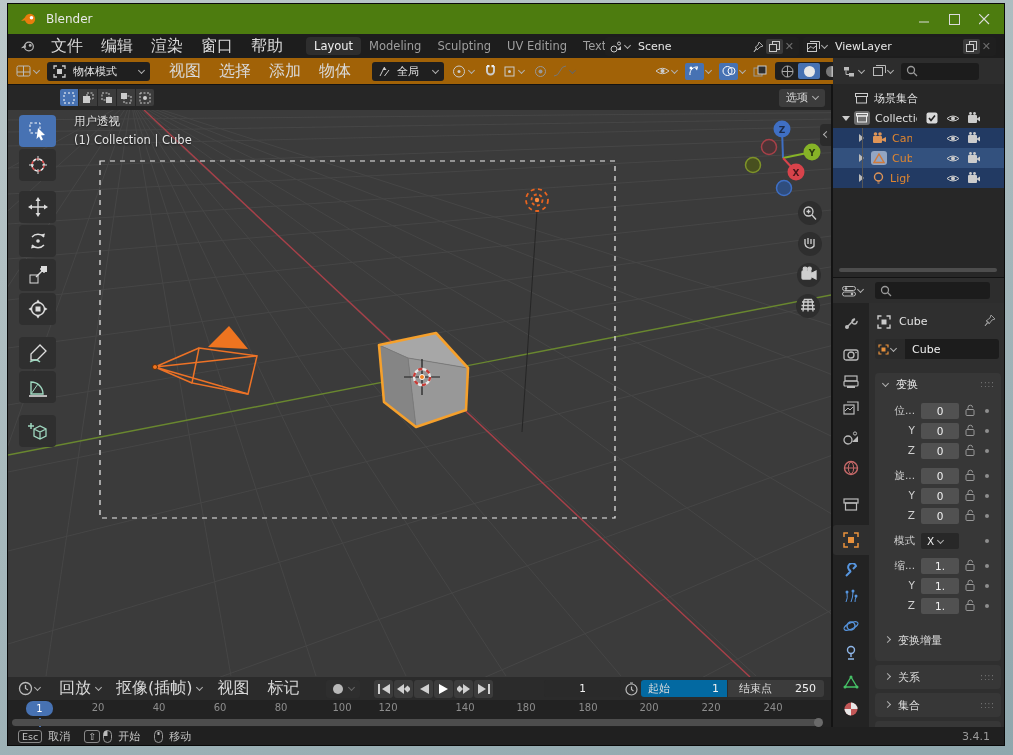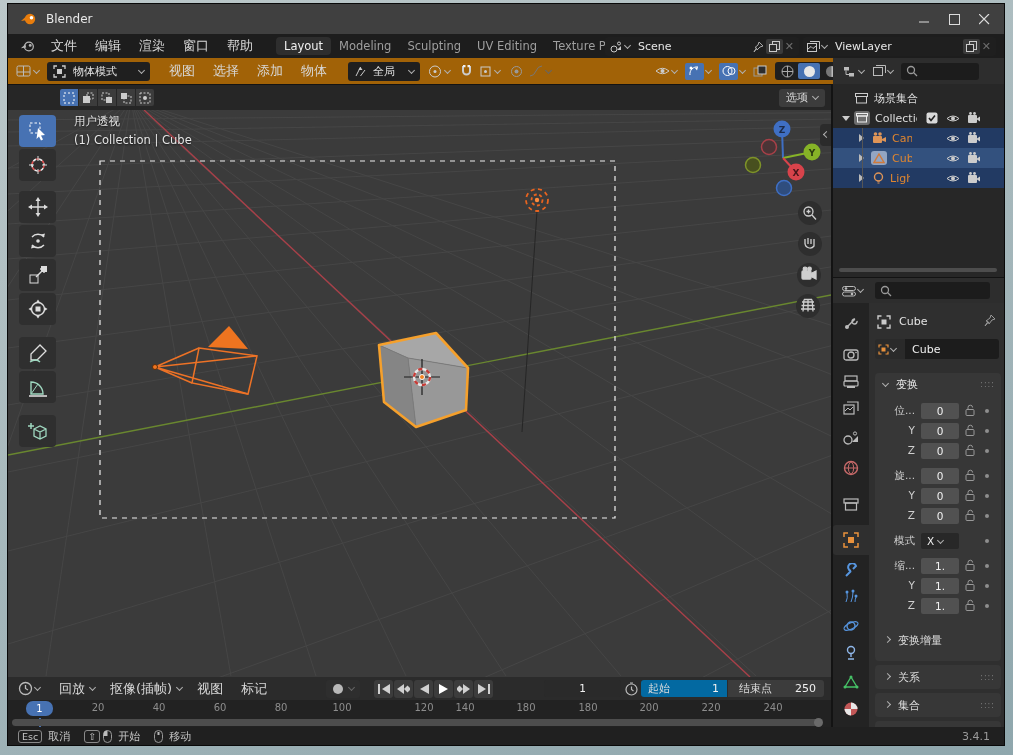--- a/index.html
+++ b/index.html
@@ -1,32 +1,32 @@
 <!DOCTYPE html>
 <html><head>
 <meta charset="utf-8">
 <style>
 *{margin:0;padding:0;box-sizing:border-box}
 html,body{width:1013px;height:755px;overflow:hidden;font-family:"DejaVu Sans","Liberation Sans",sans-serif;font-size:11px;color:#d4d4d4}
 .desktop{position:absolute;inset:0;background:linear-gradient(160deg,#bcc8ca,#8fa7ad)}
 .window{position:absolute;left:7px;top:3px;width:998px;height:743px;background:#131313;border:1px solid #090909}
 .abs{position:absolute}
 .flex{display:flex;align-items:center}
-.titlebar{left:0;top:0;width:996px;height:30px;background:#404040}
+.titlebar{left:0;top:0;width:996px;height:30px;background:#4d7c0f}
 .topbar{left:0;top:30px;width:996px;height:24px;background:#1d1d1d}
 .vph{left:0;top:54px;width:869px;height:26px;background:#a16207}
 .vpt{left:0;top:81px;width:823px;height:25px;background:#262626}
 .canvas{left:0;top:106px;width:823px;height:567px;background:#3b3b3b;overflow:hidden}
 .tlh{left:0;top:673px;width:823px;height:23px;background:#2b2b2b}
 .ruler{left:0;top:696px;width:823px;height:18px;background:#222222}
 .tlscroll{left:0;top:714px;width:823px;height:9px;background:#222222}
 .outliner{left:825px;top:54px;width:171px;height:219px;background:#272727}
 .props{left:825px;top:274px;width:171px;height:449px;background:#2f2f2f;overflow:hidden}
 .statusbar{left:0;top:723px;width:996px;height:18px;background:#202020}
-.menuitem{padding:0 9px;color:#d8d8d8;font-size:13px}
+.menuitem{padding:0 9px;color:#d8d8d8;font-size:16px}
 .tab{padding:2px 8px;border-radius:4px;color:#9f9f9f;font-size:11.5px}
 .tab.active{background:#2e2e2e;color:#efefef}
 .cv{width:5px;height:5px;border-right:1.4px solid #b0b0b0;border-bottom:1.4px solid #b0b0b0;transform:rotate(45deg);display:inline-block;flex:none;margin-top:-2px}
 .cv.dim{border-color:#666}
 .pill{background:#1f1f1f;border-radius:3px;display:flex;align-items:center}
 .hbtn{background:#3c3c3c;border-radius:3px;display:flex;align-items:center;justify-content:center}
 .field{background:#545454;border-radius:2px;color:#f2f2f2;text-align:center;font-size:10.5px;line-height:16px}
 .ico{display:inline-flex;align-items:center;justify-content:center;flex:none}
 .toolbtn{position:absolute;left:11px;width:37px;height:32px;background:#2f2f2f;border-radius:4px;display:flex;align-items:center;justify-content:center}
 .toolbtn.active{background:#4772b3}
@@ -546,21 +546,21 @@
       <span style="margin-left:auto;margin-right:8px;color:#f0f0f0">250</span>
     </div>
   </div>
 
   <div class="abs ruler">
     <span class="rnum" style="left:90px">20</span>
     <span class="rnum" style="left:151px">40</span>
     <span class="rnum" style="left:212px">60</span>
     <span class="rnum" style="left:273px">80</span>
     <span class="rnum" style="left:334px">100</span>
-    <span class="rnum" style="left:416px">120</span>
+    <span class="rnum" style="left:380px">120</span>
     <span class="rnum" style="left:457px">140</span>
     <span class="rnum" style="left:518px">180</span>
     <span class="rnum" style="left:580px">180</span>
     <span class="rnum" style="left:641px">200</span>
     <span class="rnum" style="left:703px">220</span>
     <span class="rnum" style="left:765px">240</span>
     <div class="abs" style="left:18px;top:1px;width:27px;height:15px;background:#4772b3;border-radius:7px;color:#fff;text-align:center;line-height:15px;font-size:10px">1</div>
   </div>
 
   <div class="abs tlscroll">

